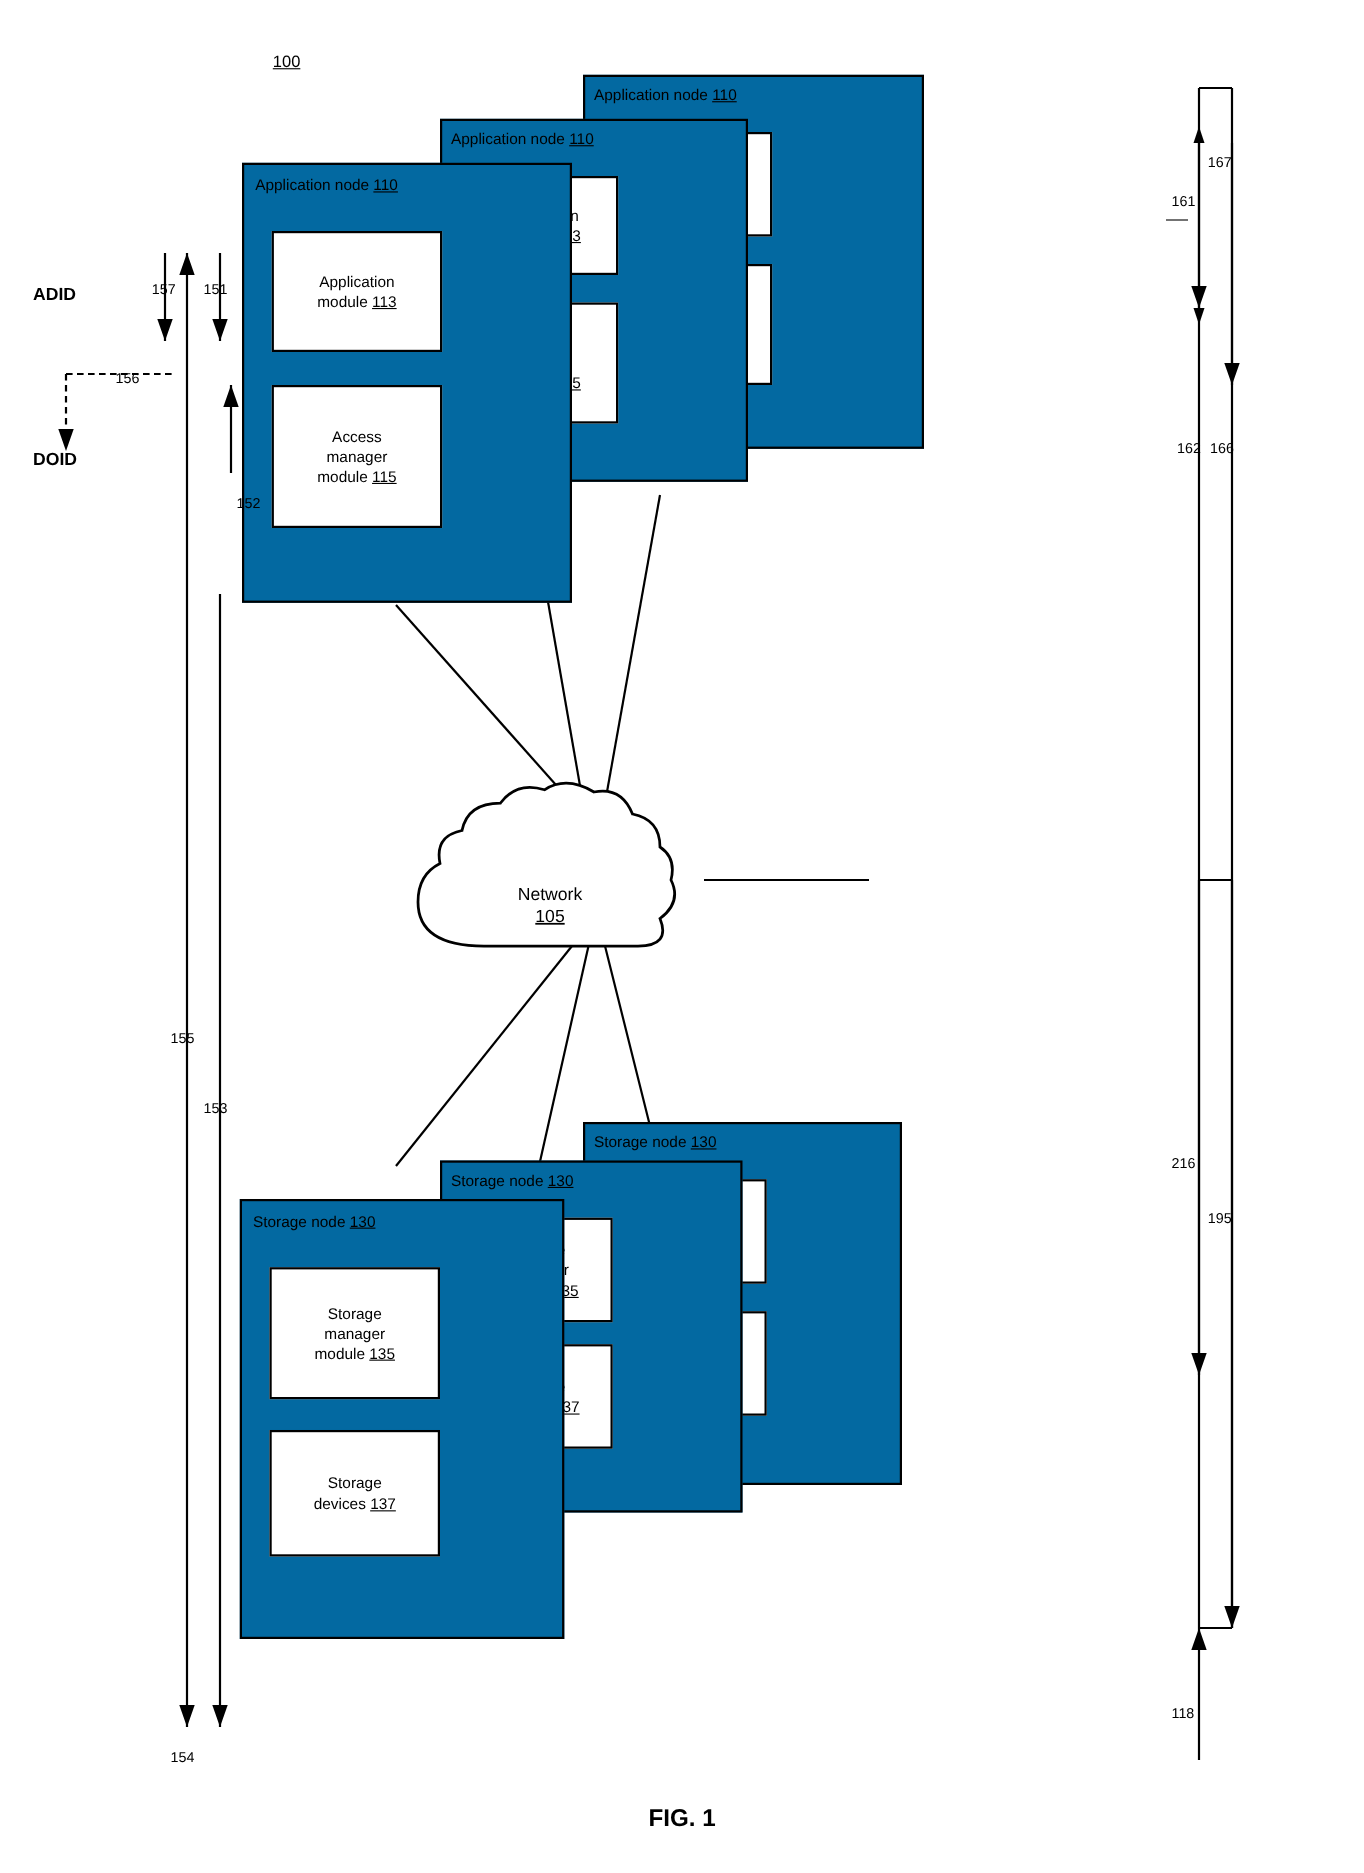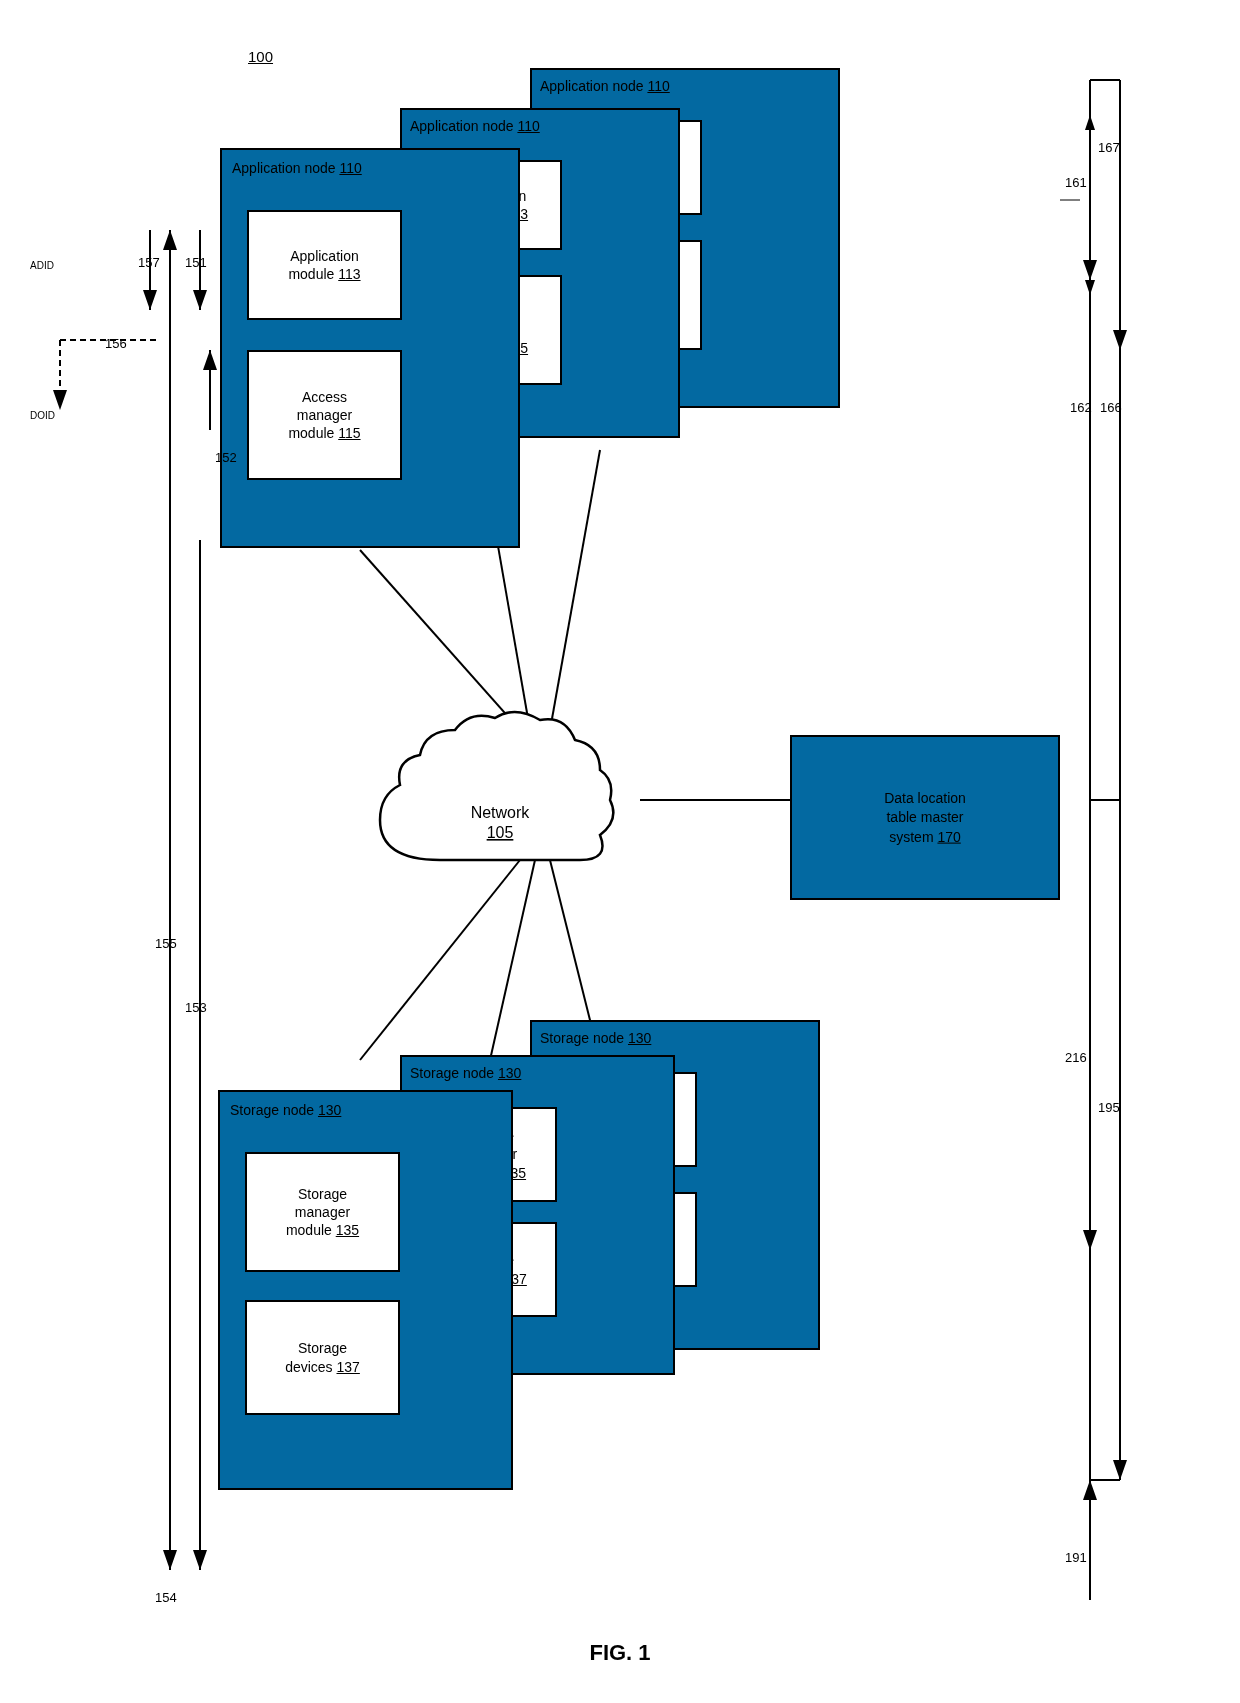--- a/index.html
+++ b/index.html
@@ -69,22 +69,22 @@
     
     .fig-caption {
       position: absolute;
       font-size: 22px;
       font-weight: bold;
       text-align: center;
     }
     
     .side-label {
       position: absolute;
-      font-size: 10px;
-      font-weight: normal;
+      font-size: 16px;
+      font-weight: bold;
     }
   </style>
 </head>
 <body>
 
 <div class="diagram-container">
 
   <svg class="arrow-svg" xmlns="http://www.w3.org/2000/svg">
     <defs>
       <marker id="arrowhead" markerWidth="10" markerHeight="7" refX="10" refY="3.5" orient="auto">
@@ -199,25 +199,20 @@
              Q 155,5 180,20 
              Q 205,15 215,40 
              Q 240,45 240,70 
              Q 255,80 250,100 
              Q 260,120 240,135 
              Q 250,160 220,160 Z" fill="white" stroke="#000" stroke-width="2.5"></path>
     <text x="140" y="118" text-anchor="middle" font-size="16" font-family="Arial">Network</text>
     <text x="140" y="138" text-anchor="middle" font-size="16" font-family="Arial"><tspan text-decoration="underline">105</tspan></text>
   </svg>
 
-  <div class="node-box" style="left:790px; top:735px; width:270px; height:165px;">
-    <span style="position:absolute; top:50%; left:50%; transform:translate(-50%,-50%); text-align:center; font-size:14px; line-height:1.4;">
-      Data location<br>table master<br>system <u>170</u>
-    </span>
-  </div>
 
   <div class="node-box" style="left:530px; top:1020px; width:290px; height:330px;">
     <span class="node-label" style="top:8px; left:8px;">
       Storage node <u>130</u>
     </span>
     <div class="inner-box" style="left:20px; top:50px; width:145px; height:95px;">
       <span>Storage<br>manager<br>module <u>135</u></span>
     </div>
     <div class="inner-box" style="left:20px; top:170px; width:145px; height:95px;">
       <span>Storage<br>devices <u>137</u></span>
@@ -259,17 +254,17 @@
   <div class="arrow-label" style="left:155px; top:900px;margin-top:36px;">155</div>
   <div class="arrow-label" style="left:185px; top:1000px;">153</div>
   <div class="arrow-label" style="left:155px; top:1590px;">154</div>
 
   <div class="arrow-label" style="left:1065px; top:175px;">161</div>
   <div class="arrow-label" style="left:1098px; top:140px;">167</div>
   <div class="arrow-label" style="left:1070px; top:400px;">162</div>
   <div class="arrow-label" style="left:1100px; top:400px;">166</div>
   <div class="arrow-label" style="left:1065px; top:1050px;">216</div>
   <div class="arrow-label" style="left:1098px; top:1100px;">195</div>
-  <div class="arrow-label" style="left:1065px; top:1550px;">191</div>
+  <div class="arrow-label" style="left:1065px; top:1550px;">118</div>
 
   <div class="fig-caption" style="left:480px; top:1640px; width:280px;">FIG. 1</div>
 
 </div>
 
 </body></html>

